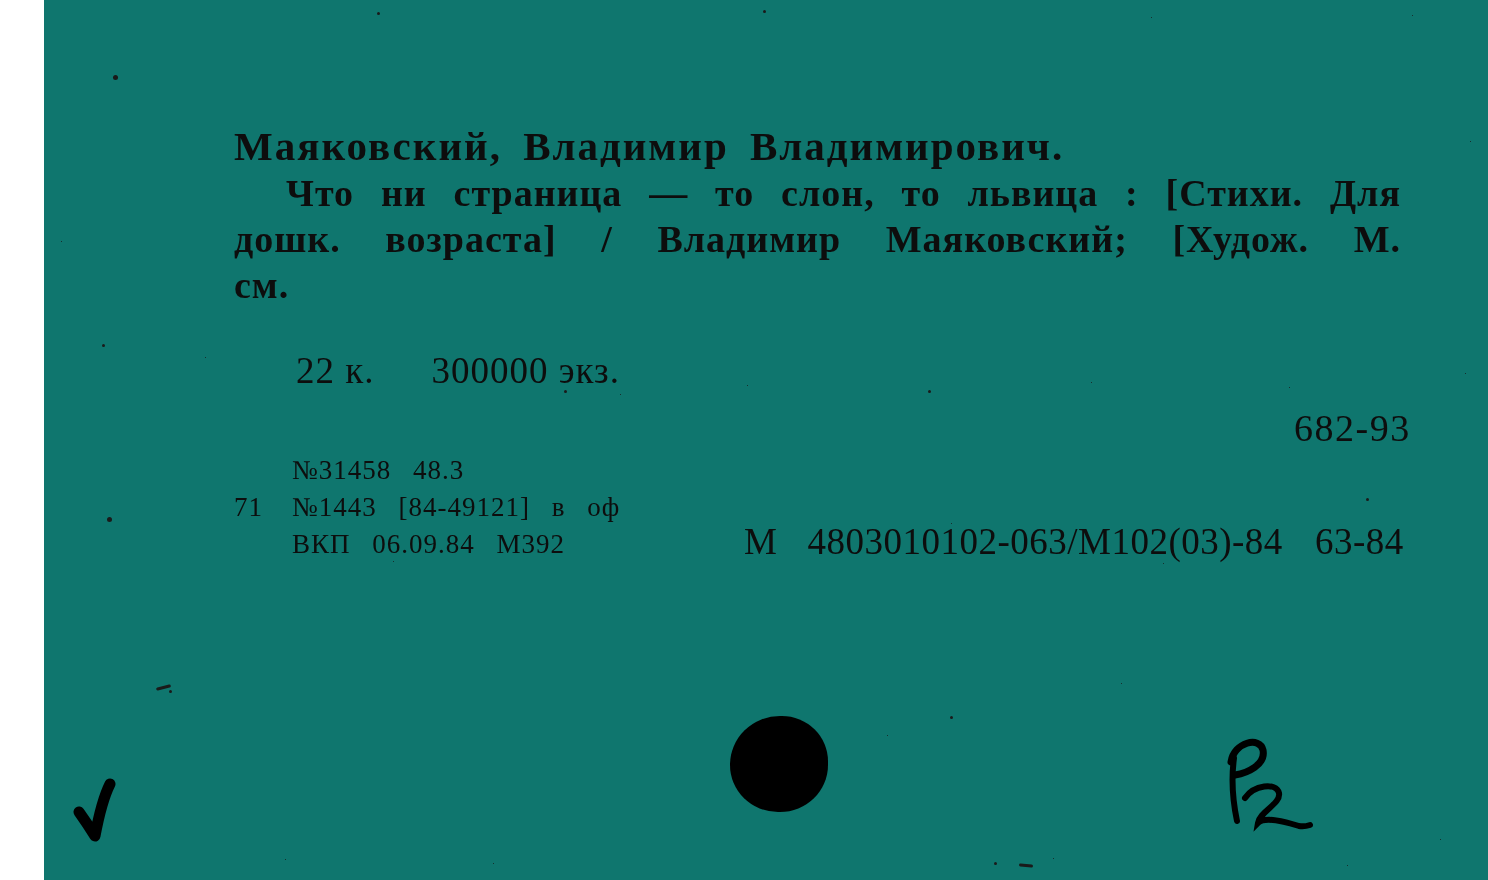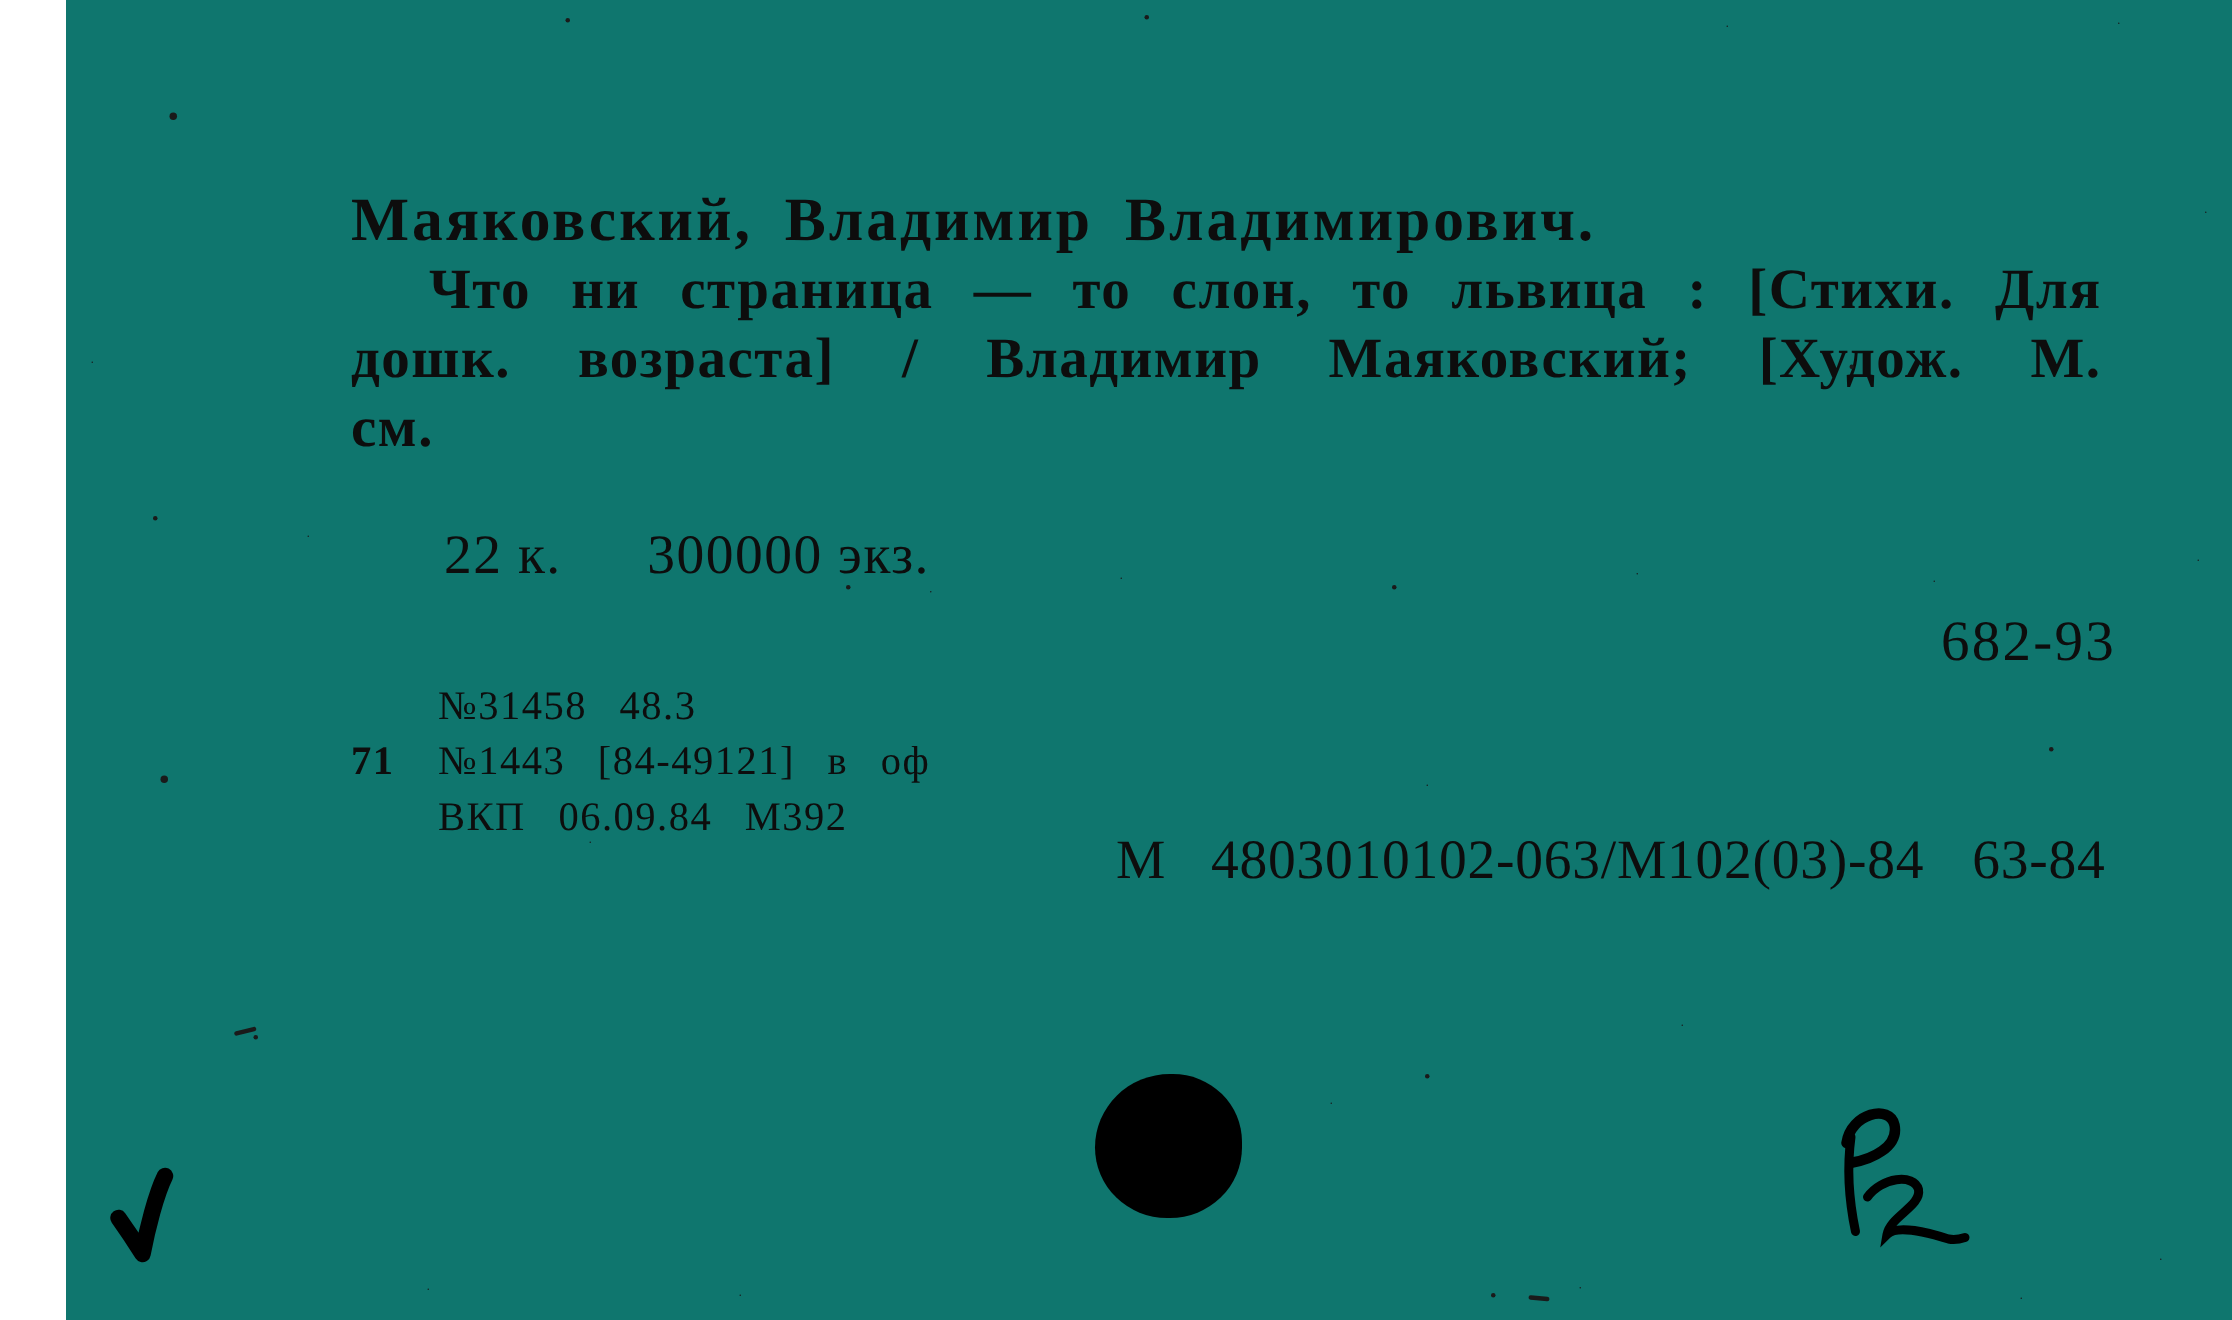--- a/index.html
+++ b/index.html
@@ -79,28 +79,28 @@
     font-size: 27px;
     line-height: 37px;
     letter-spacing: 1px;
     word-spacing: 14px;
     white-space: nowrap;
   }
   .acc-indent { padding-left: 58px; }
   .shelf-prefix {
     display: inline-block;
     width: 58px;
-    font-weight: bold;
+    font-weight: normal;
     letter-spacing: 1px;
   }
 
   .catalog-line {
     position: absolute;
     left: 700px;
-    top: 552px;
+    top: 520px;
     font-size: 37px;
     letter-spacing: 0.5px;
     white-space: nowrap;
     text-align: center;
   }
   .catalog-line .cat-prefix { margin-right: 30px; }
   .catalog-line .cat-suffix { margin-left: 32px; }
 
   
   .punch-hole {

